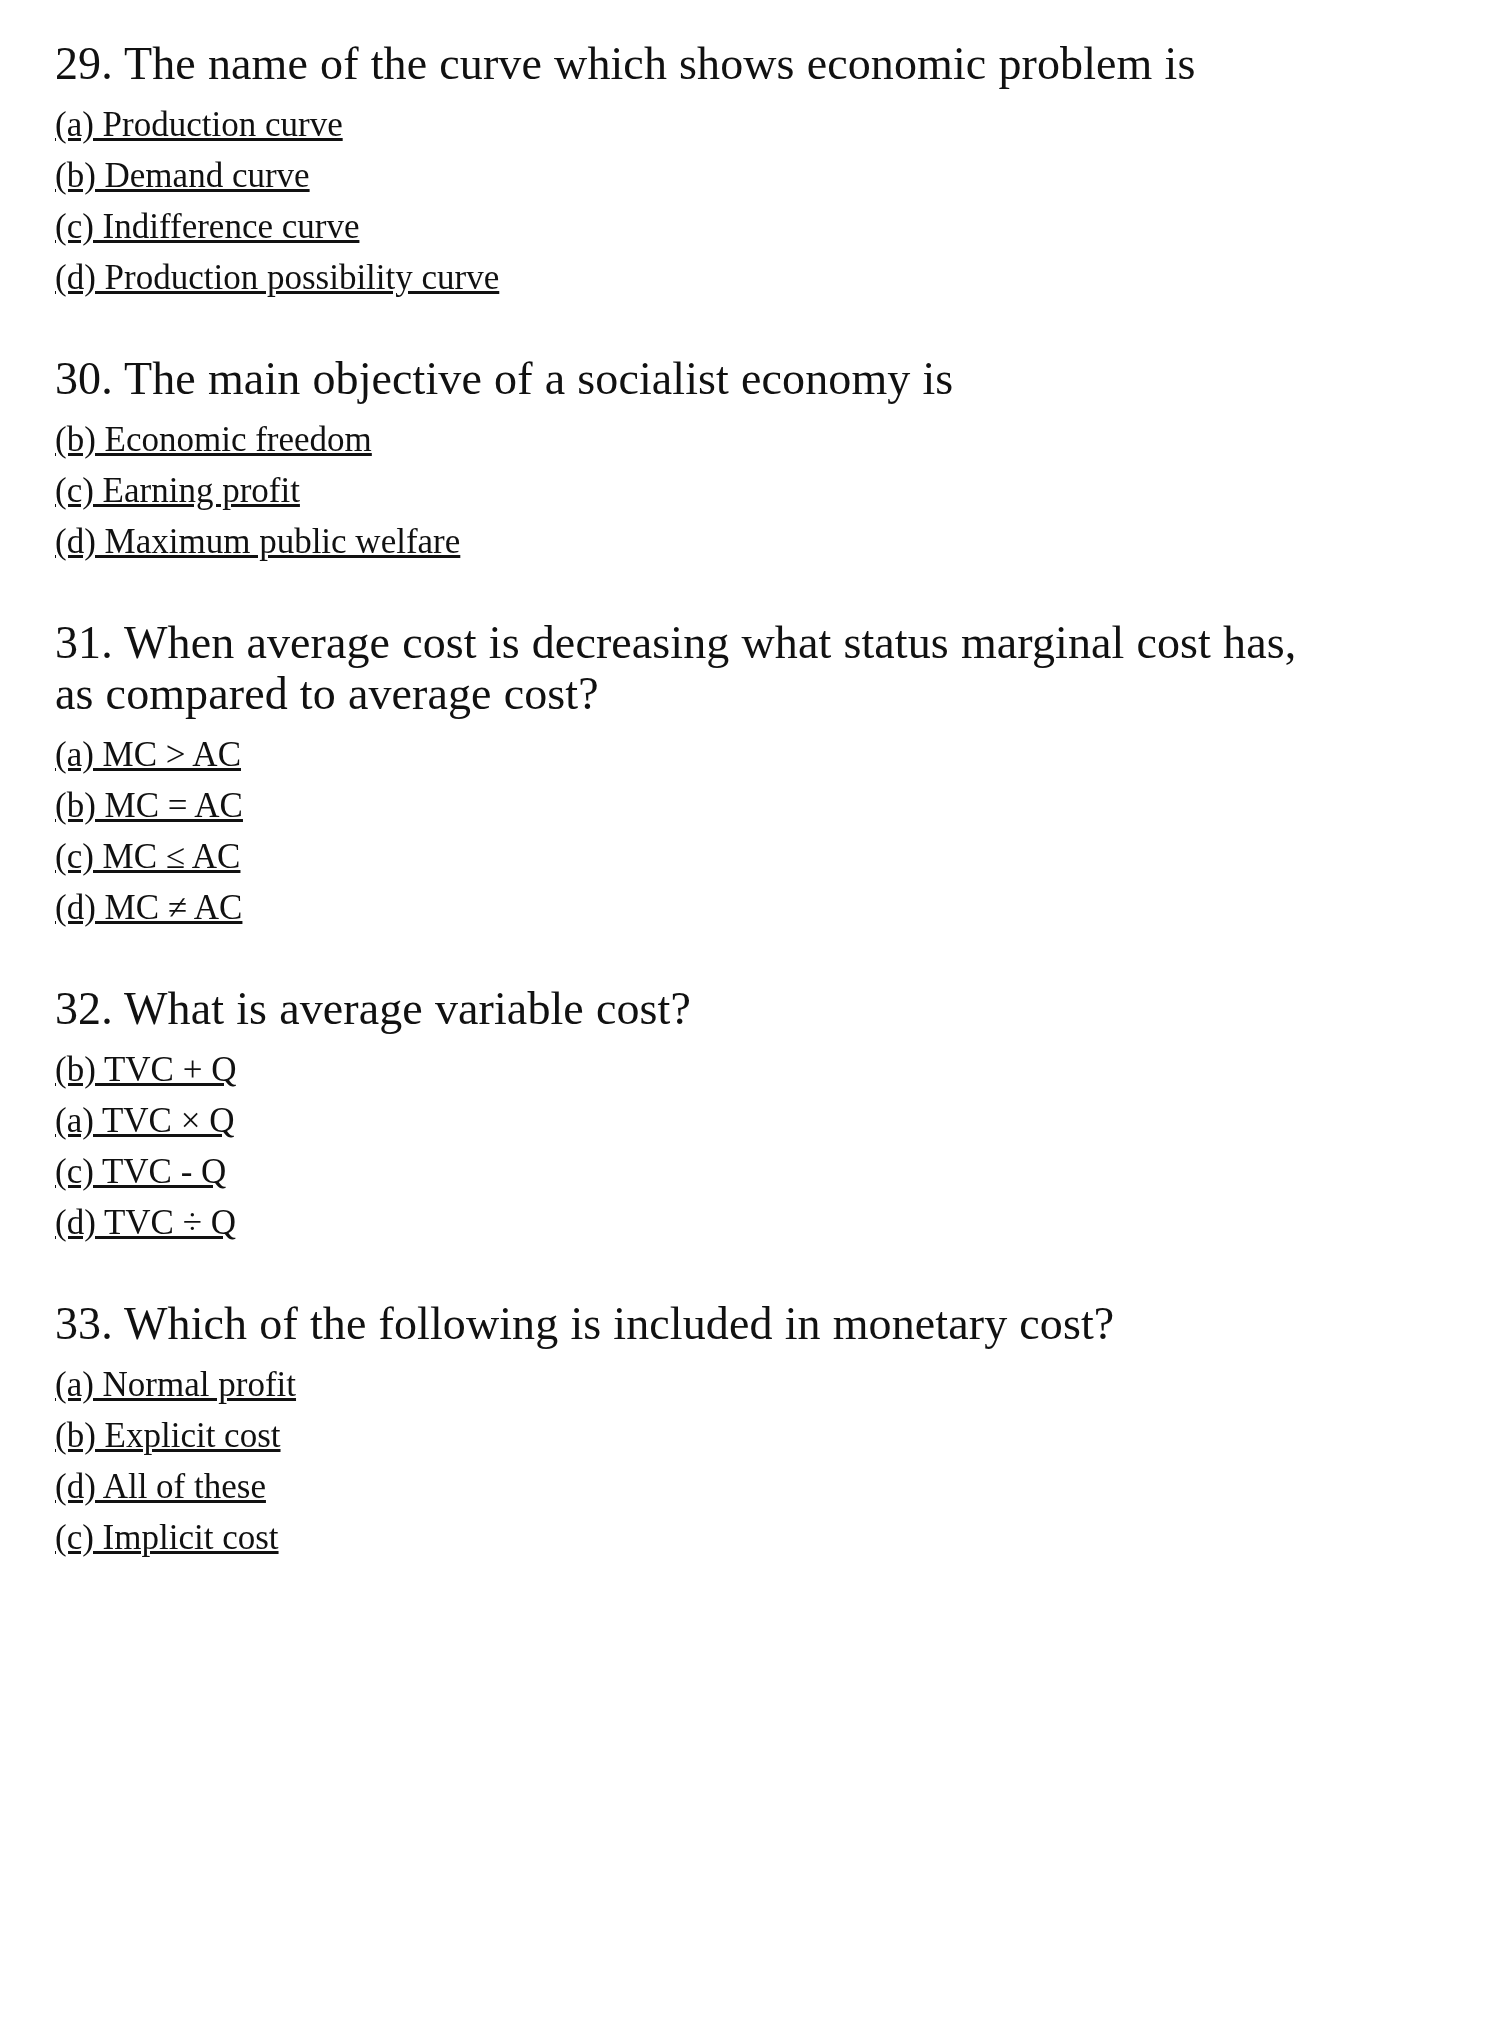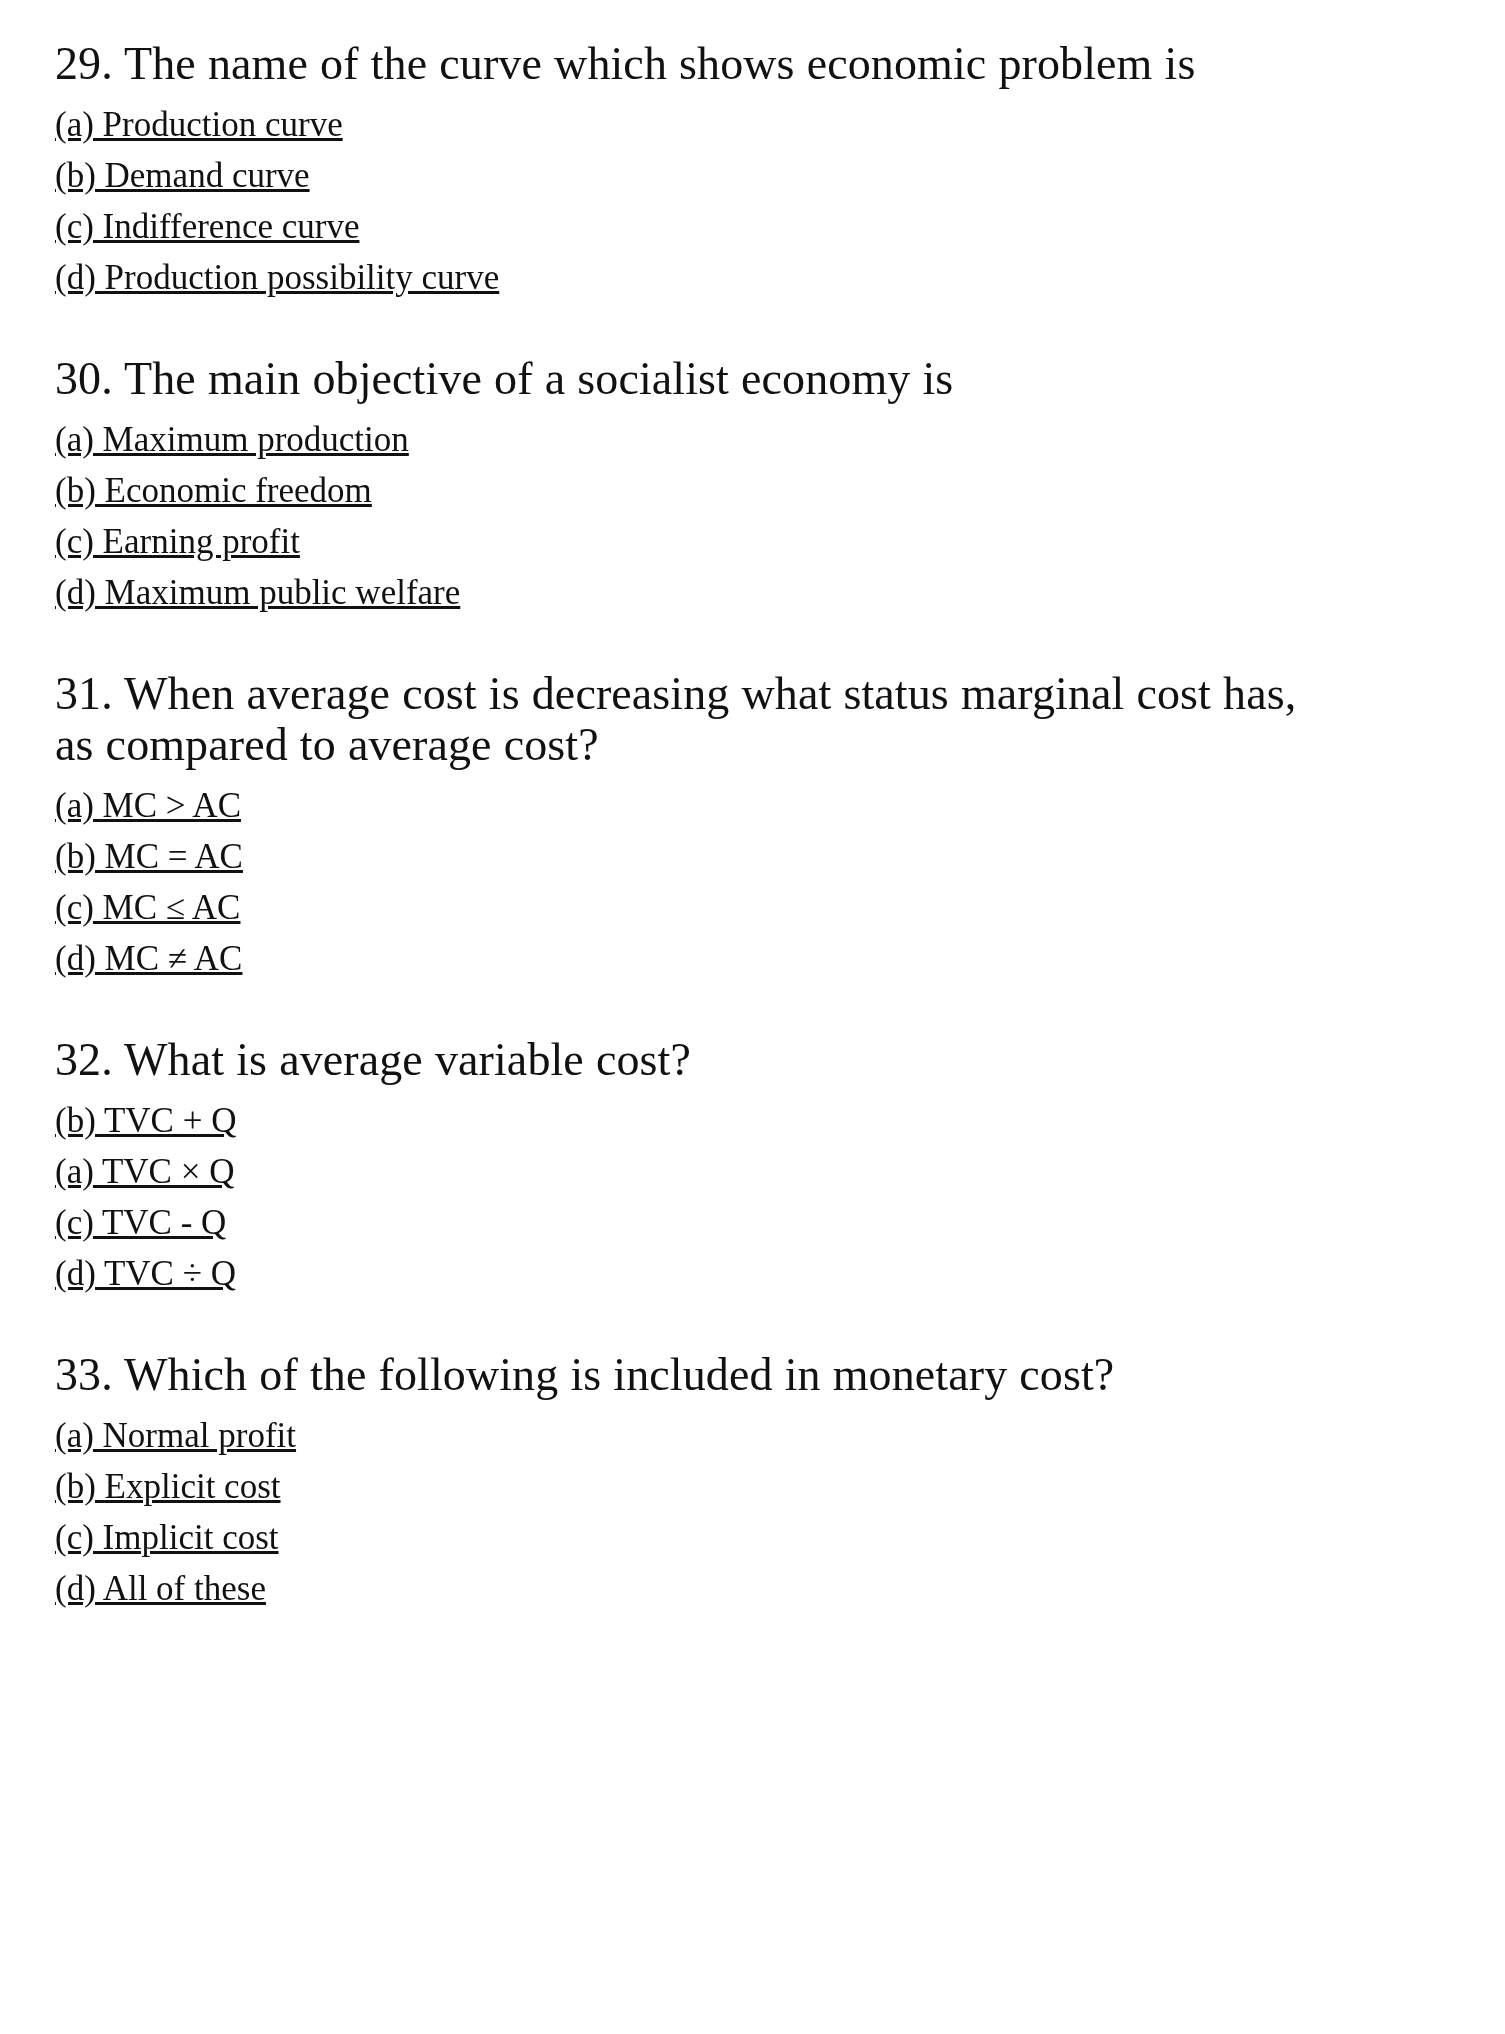--- a/index.html
+++ b/index.html
@@ -65,21 +65,20 @@
       <li class="opt">(a) Production curve</li>
       <li class="opt">(b) Demand curve</li>
       <li class="opt">(c) Indifference curve</li>
       <li class="opt">(d) Production possibility curve</li>
     </ul>
   </div>
 
   <div class="question-block">
     <p class="q-text">30. The main objective of a socialist economy is</p>
     <ul class="options">
-      <li class="opt">(a) Maximum production</li>
       <li class="opt">(b) Economic freedom</li>
       <li class="opt">(c) Earning profit</li>
       <li class="opt">(d) Maximum public welfare</li>
     </ul>
   </div>
 
   <div class="question-block">
     <p class="q-text">31. When average cost is decreasing what status marginal cost has, as compared to average cost?</p>
     <ul class="options">
       <li class="opt">(a) MC &gt; AC</li>
@@ -97,18 +96,18 @@
       <li class="opt">(c) TVC - Q</li>
       <li class="opt">(d) TVC ÷ Q</li>
     </ul>
   </div>
 
   <div class="question-block last">
     <p class="q-text">33. Which of the following is included in monetary cost?</p>
     <ul class="options">
       <li class="opt">(a) Normal profit</li>
       <li class="opt">(b) Explicit cost</li>
+      <li class="opt">(d) All of these</li>
       <li class="opt">(c) Implicit cost</li>
-      <li class="opt">(d) All of these</li>
     </ul>
   </div>
 
 </div>
 
 </body></html>

